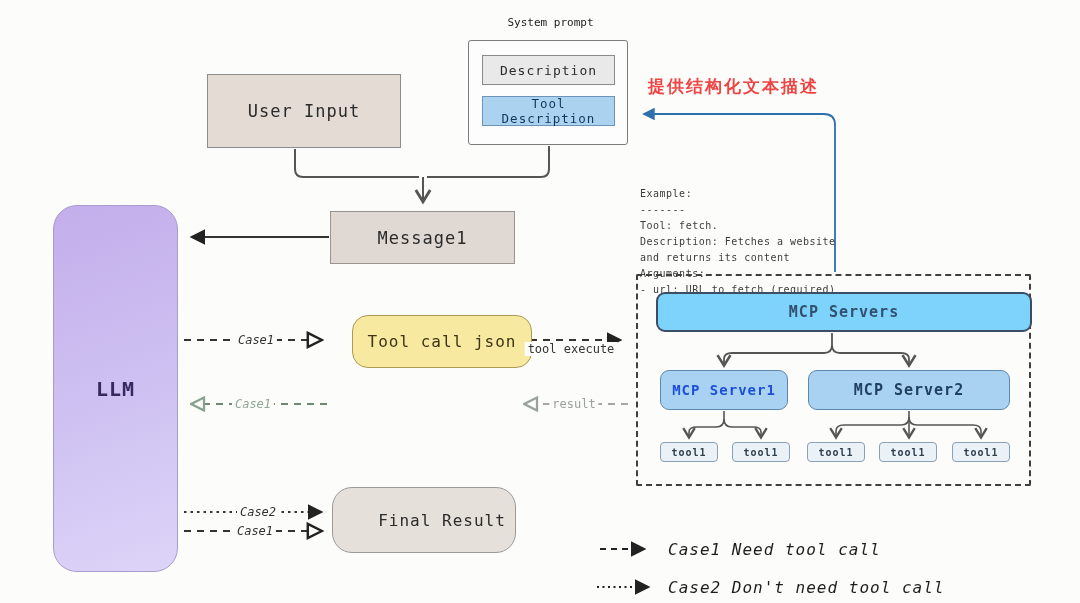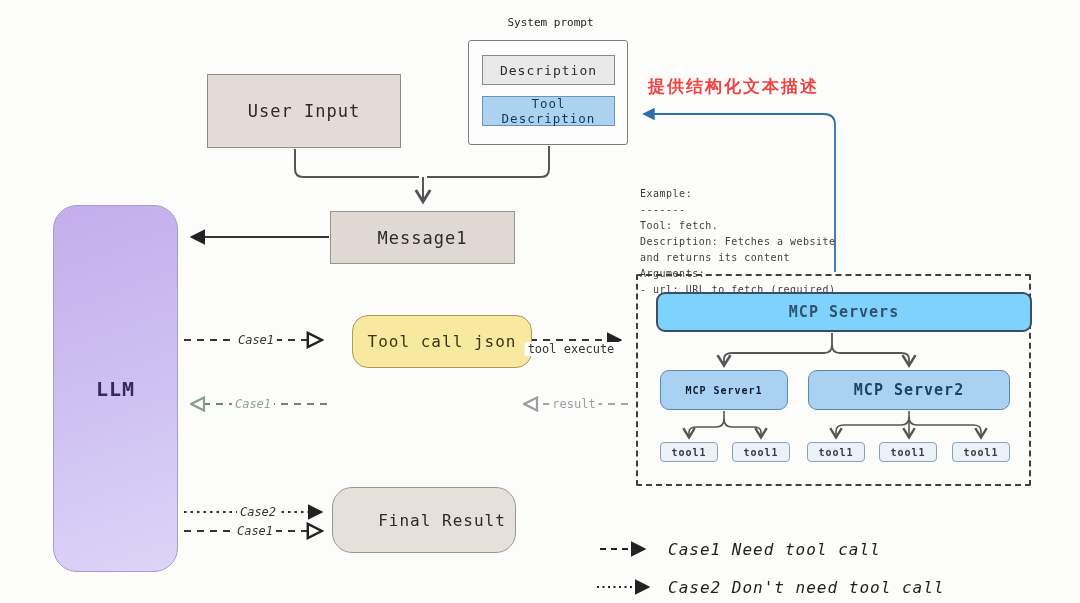--- a/index.html
+++ b/index.html
@@ -32,21 +32,21 @@
   .llm{
     left:53px;top:205px;width:125px;height:367px;border-radius:24px;
     background:linear-gradient(160deg,#c3aeeb 0%,#cfc2f2 55%,#ddd4f8 100%);
     border:1px solid #a79ccc;font-size:20px;font-weight:bold;color:#37295e;
   }
   .tc-json{left:352px;top:315px;width:180px;height:53px;background:#f7e9a0;border:1.5px solid #ac9a55;border-radius:16px;font-size:16px;color:#3d3415;}
   .tc-result{left:332px;top:380px;width:180px;height:51px;background:#c9eeca;border:1.5px solid #8aa18c;border-radius:3px;font-size:16px;color:#2d5a2f;}
   .final-result{left:332px;top:487px;width:184px;height:66px;background:#e6e0da;border:1.5px solid #9a9a9a;border-radius:20px;font-size:16px;color:#2b2b2b;padding-left:36px;}
   .mcp-container{left:636px;top:274px;width:395px;height:212px;border:2px dashed #3f3f3f;border-radius:2px;background:transparent;}
   .mcp-servers{left:656px;top:292px;width:376px;height:40px;background:#7dd3fc;border:2px solid #3c4e63;border-radius:9px;font-size:15px;color:#33516f;font-weight:bold;}
-  .mcp-server1{left:660px;top:370px;width:128px;height:40px;background:#a9d2f2;border:1.5px solid #5d87ad;border-radius:9px;font-size:10px;color:#0f172a;font-weight:bold;}
+  .mcp-server1{left:660px;top:370px;width:128px;height:40px;background:#a9d2f2;border:1.5px solid #5d87ad;border-radius:9px;font-size:14px;color:#1d4ed8;font-weight:bold;}
   .mcp-server2{left:808px;top:370px;width:202px;height:40px;background:#a9d2f2;border:1.5px solid #5d87ad;border-radius:9px;font-size:15px;color:#20415f;font-weight:bold;}
   .tool-chip{top:442px;width:58px;height:20px;background:#eaf2f8;border:1px solid #8aa0b4;border-radius:4px;font-size:10px;font-weight:bold;color:#30404f;}
   .t1{left:660px;} .t2{left:732px;} .t3{left:807px;} .t4{left:879px;} .t5{left:952px;}
   .legend-text{position:absolute;z-index:2;font-size:16px;font-style:italic;color:#1e1e1e;letter-spacing:1px;}
   .lg1{left:668px;top:540px;} .lg2{left:668px;top:578px;}
 </style>
 </head>
 <body>
 
 <div class="canvas">

